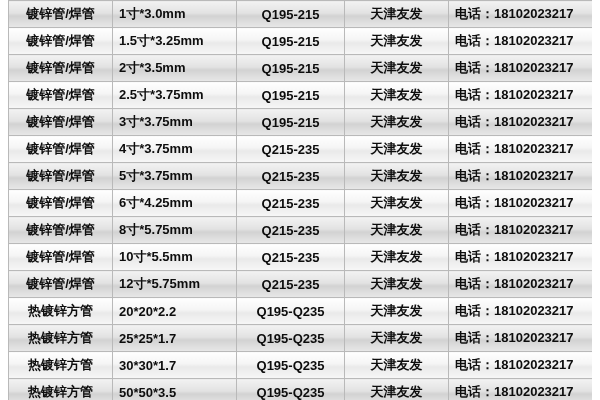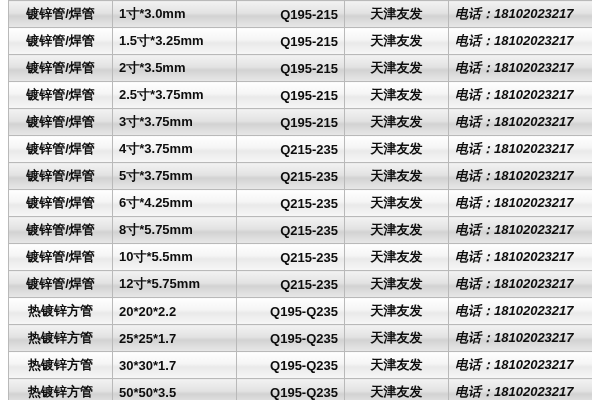--- a/index.html
+++ b/index.html
@@ -50,23 +50,23 @@
     background: linear-gradient(to bottom, #ffffff 0%, #f4f4f4 45%, #e9e9e9 55%, #f7f7f7 100%);
   }
   col.c-name { width: 104px; }
   col.c-spec { width: 124px; }
   col.c-grade { width: 108px; }
   col.c-origin { width: 104px; }
   col.c-contact { width: 144px; }
 
   td.name { text-align: center; }
   td.spec { text-align: left; }
-  td.grade { text-align: right; padding-left: 10px; }
+  td.grade { text-align: center; padding-left: 10px; }
   td.origin { text-align: center; margin-left: 34px; }
-  td.contact { text-align: left; padding-left: 10px; font-style: italic; }
+  td.contact { text-align: left; padding-left: 10px; }
 
   .edge-left, .edge-right {
     position: absolute;
     top: 0;
     width: 8px;
     height: 400px;
     background: #ffffff;
   }
   .edge-left { left: 0; }
   .edge-right { right: 0; }

